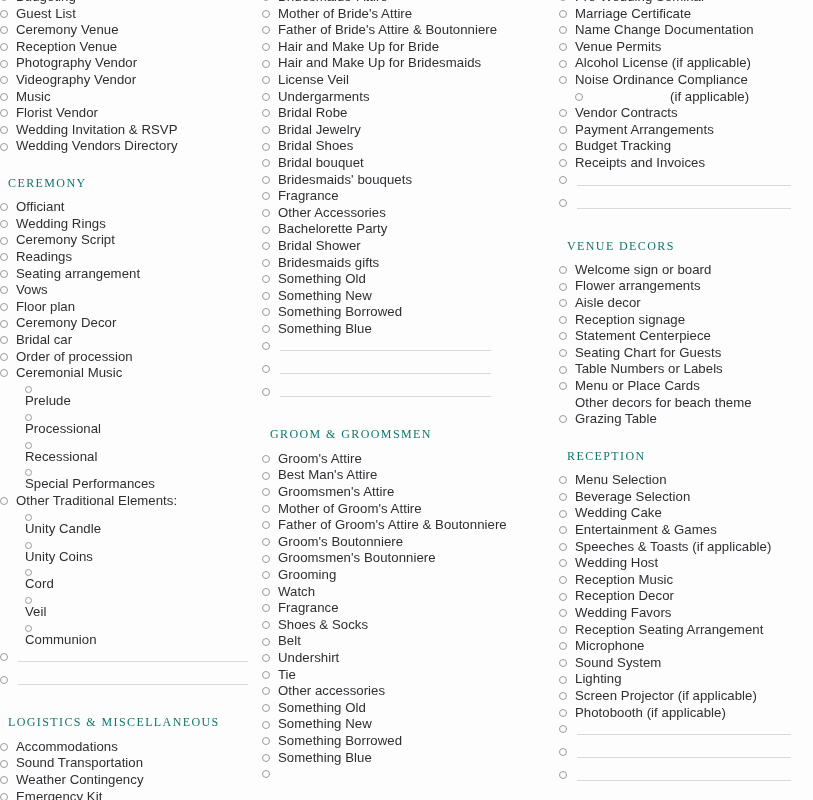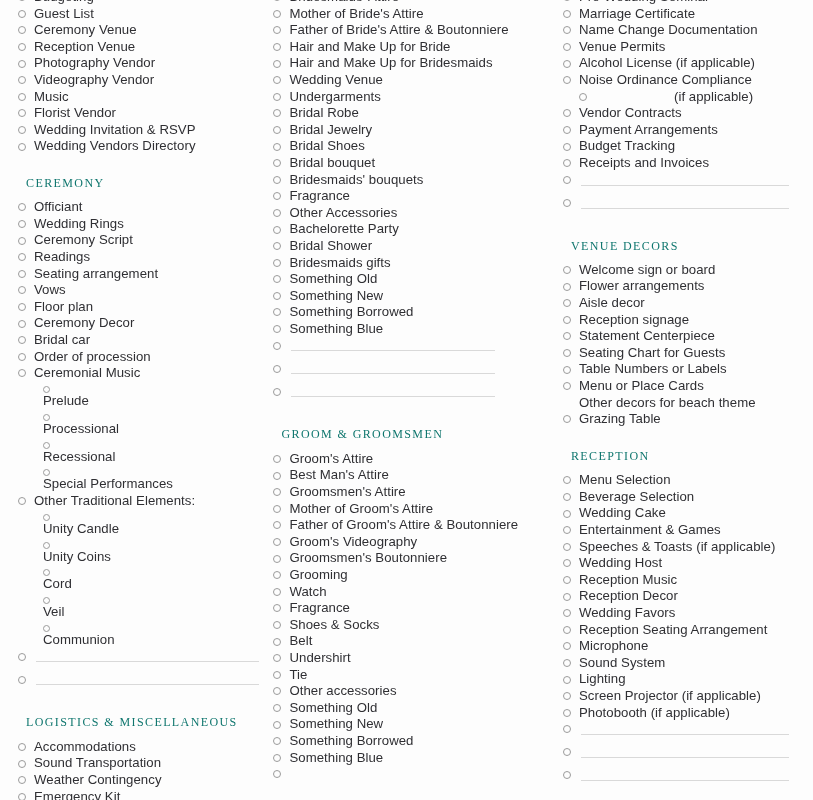--- a/index.html
+++ b/index.html
@@ -10,21 +10,21 @@
     background: #fdfdfd;
     font-family: "Liberation Sans", sans-serif;
     overflow: hidden;
     position: relative;
   }
 
   .sheet {
     position: relative;
     width: 813px;
     height: 800px;
-    padding: 0 18px;
+    padding: 0 0;
     display: flex;
     gap: 0;
   }
 
   .column {
     position: relative;
     height: 800px;
   }
   .col-1 { width: 262px; }
   .col-2 { width: 297px; }
@@ -309,21 +309,21 @@
             <div class="item">
               <span class="bullet"></span>
               <span class="label">Hair and Make Up for Bride</span>
             </div>
             <div class="item">
               <span class="bullet"></span>
               <span class="label">Hair and Make Up for Bridesmaids</span>
             </div>
             <div class="item">
               <span class="bullet"></span>
-              <span class="label">Wedding Venue</span>
+              <span class="label">License Veil</span>
             </div>
             <div class="item">
               <span class="bullet"></span>
               <span class="label">Undergarments</span>
             </div>
             <div class="item">
               <span class="bullet"></span>
               <span class="label">Bridal Robe</span>
             </div>
             <div class="item">
@@ -410,21 +410,21 @@
             <div class="item">
               <span class="bullet"></span>
               <span class="label">Mother of Groom's Attire</span>
             </div>
             <div class="item">
               <span class="bullet"></span>
               <span class="label">Father of Groom's Attire &amp; Boutonniere</span>
             </div>
             <div class="item">
               <span class="bullet"></span>
-              <span class="label">Groom's Videography</span>
+              <span class="label">Groom's Boutonniere</span>
             </div>
             <div class="item">
               <span class="bullet"></span>
               <span class="label">Groomsmen's Boutonniere</span>
             </div>
             <div class="item">
               <span class="bullet"></span>
               <span class="label">Grooming</span>
             </div>
             <div class="item">

